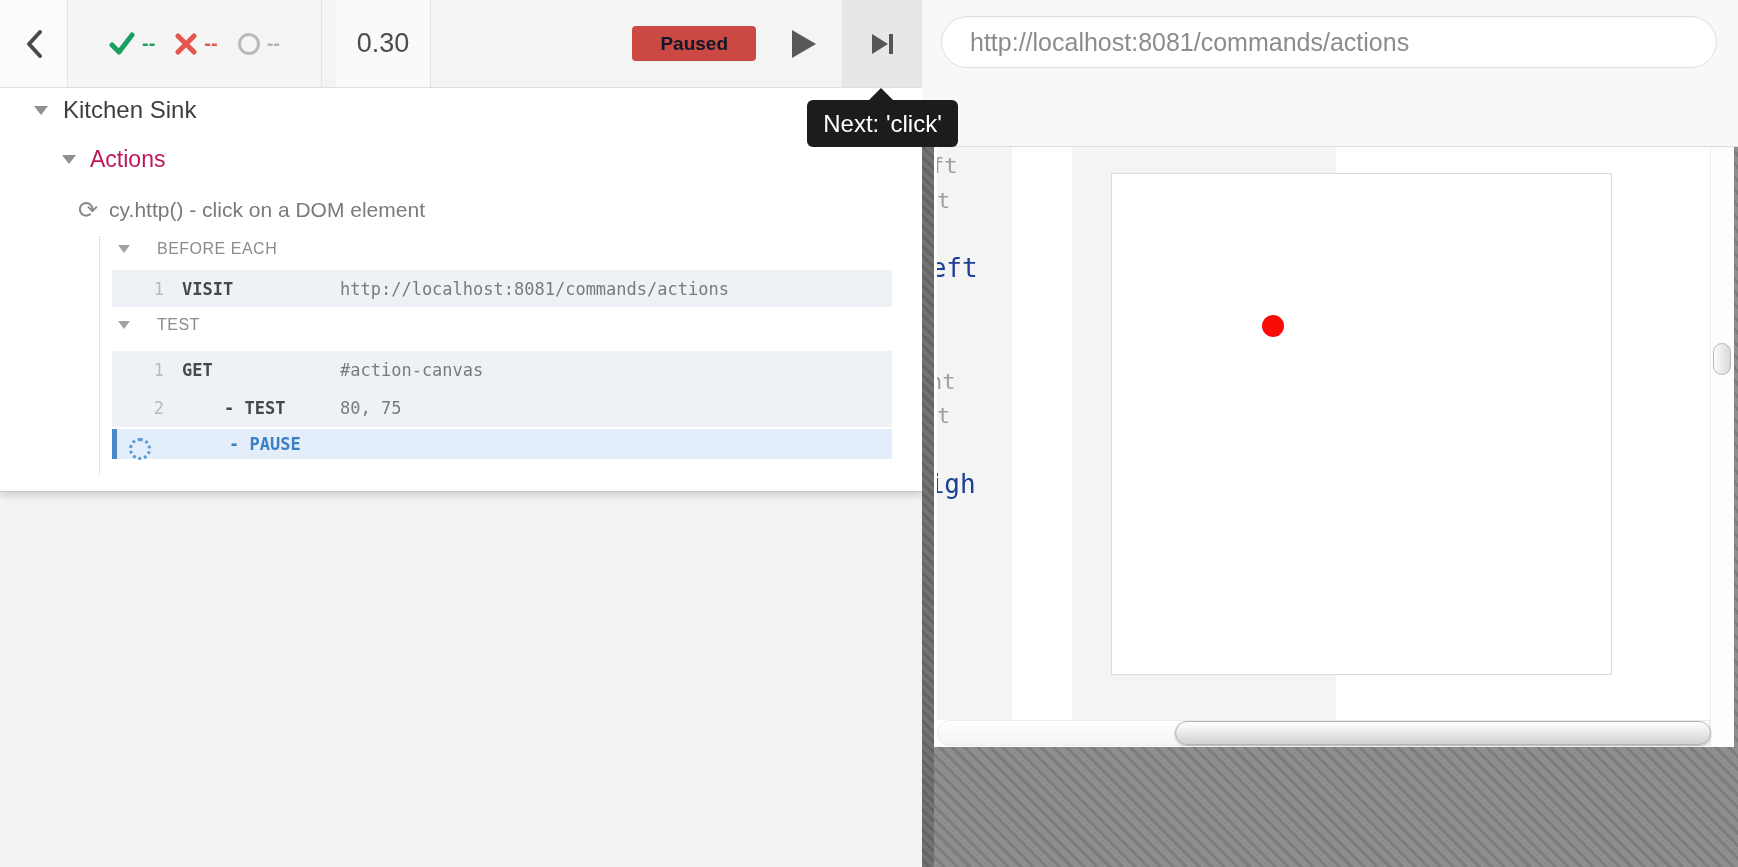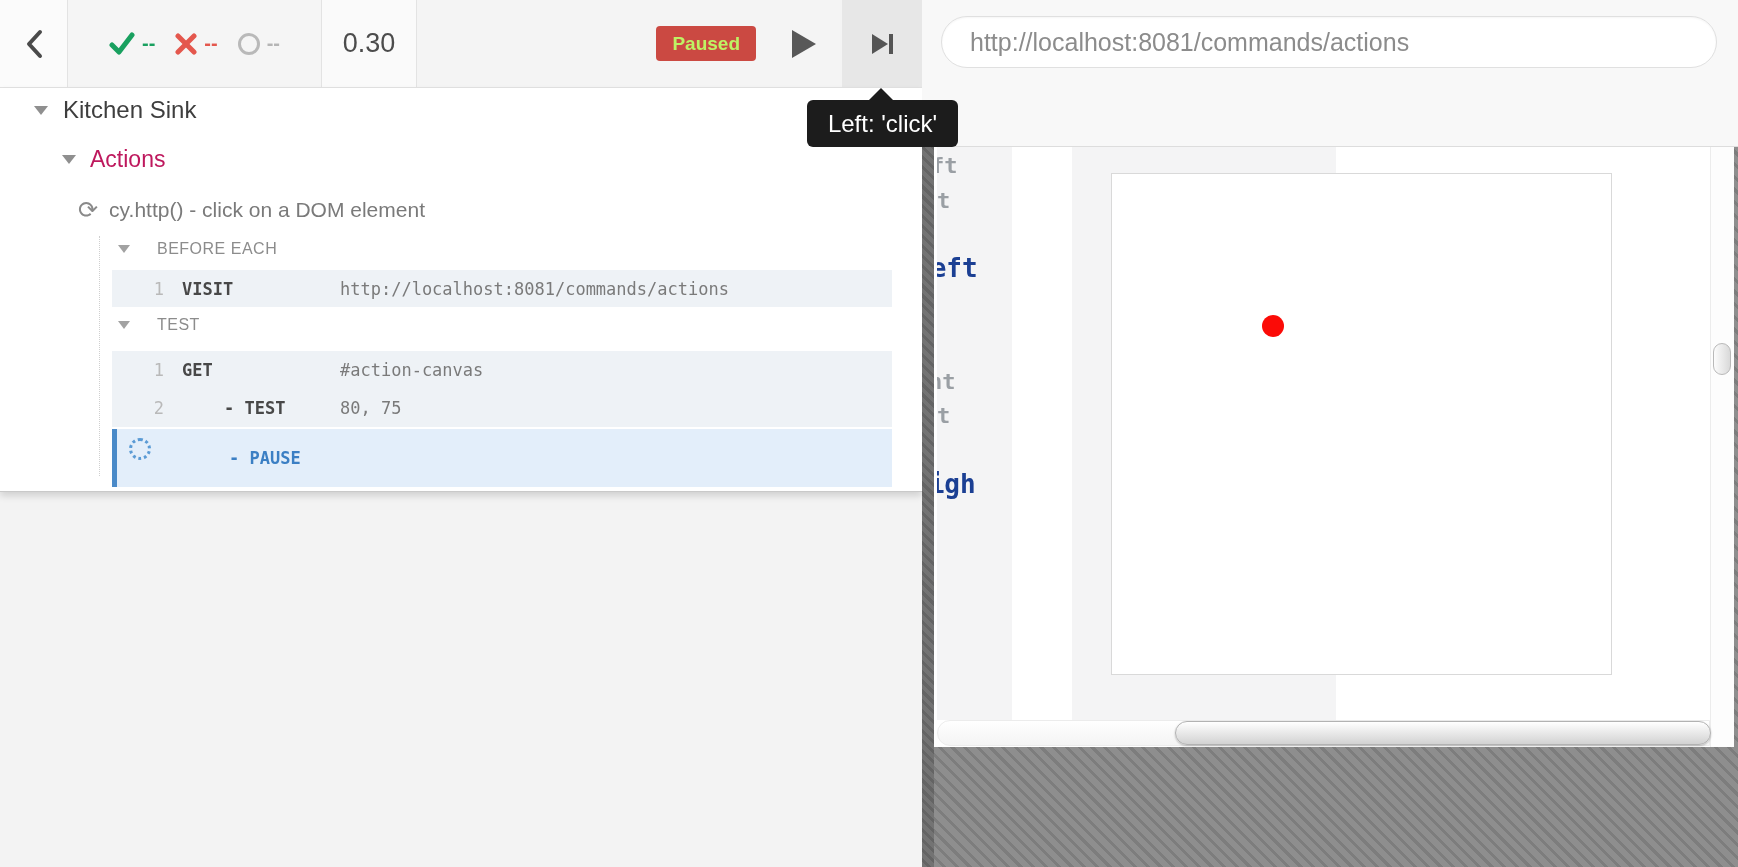--- a/index.html
+++ b/index.html
@@ -7,31 +7,31 @@
          font-family:"Liberation Sans",sans-serif;background:#f4f4f4;}
   .mono{font-family:"DejaVu Sans Mono",monospace;}
 
   
   .reporter{position:absolute;left:0;top:0;width:922px;height:867px;background:#f3f3f3;}
   .toolbar{position:absolute;left:0;top:0;width:922px;height:88px;background:#f4f4f4;
            border-bottom:1px solid #e2e2e2;box-sizing:border-box;}
   .tb-sec{position:absolute;top:0;height:87px;display:flex;align-items:center;justify-content:center;box-sizing:border-box;}
   .tb-back{left:0;width:68px;background:#fbfbfb;border-right:1px solid #e3e3e3;}
   .tb-stats{left:68px;width:254px;background:#f5f5f5;border-right:1px solid #e3e3e3;gap:20px;}
-  .tb-timer{left:322px;width:95px;background:#fafafa;border-right:1px solid #e3e3e3;
+  .tb-timer{left:336px;width:95px;background:#fafafa;border-right:1px solid #e3e3e3;
             font-size:27px;color:#4c4c4c;}
   .tb-controls{left:417px;width:425px;justify-content:flex-end;gap:36px;padding-right:26px;}
   .tb-next{left:842px;width:80px;background:#e7e7e7;}
   .stat{display:flex;align-items:center;gap:7px;font-size:20px;font-weight:bold;}
   .stat.passed{color:#19a05f;}
   .stat.failed{color:#e4574d;}
   .stat.pending{color:#b5b5b5;}
   .ring{width:22px;height:22px;border:3px solid #b9b9b9;border-radius:50%;box-sizing:border-box;}
-  .badge-paused{background:#cb4942;color:#bef264;font-size:19px;font-weight:bold;
-                padding:8px 16px;border-radius:4px;line-height:1;}
+  .badge-paused{background:#cb4942;color:#0f172a;font-size:19px;font-weight:bold;
+                padding:8px 28px;border-radius:4px;line-height:1;}
   .play-tri{width:0;height:0;border-left:24px solid #585858;border-top:14px solid transparent;
             border-bottom:14px solid transparent;}
   .next-glyph{display:flex;align-items:center;gap:1px;}
   .next-tri{width:0;height:0;border-left:16px solid #555;border-top:10px solid transparent;
             border-bottom:10px solid transparent;}
   .next-bar{width:4px;height:20px;background:#555;}
 
   
   .cmd-card{position:absolute;left:0;top:88px;width:922px;height:404px;background:#fff;
             border-bottom:1px solid #c9c9c9;box-shadow:0 4px 7px rgba(0,0,0,.14);box-sizing:border-box;}
@@ -47,21 +47,21 @@
   .spin-arrows{font-size:24px;color:#8a8a8a;line-height:1;}
   .sec-head{position:absolute;left:118px;display:flex;align-items:center;gap:27px;
             font-size:16px;color:#8c8c8c;letter-spacing:.5px;font-weight:500;}
   .sec-before{top:152px;} .sec-test{top:228px;}
   .indent-line{position:absolute;left:99px;top:148px;height:240px;border-left:1px dotted #cfcfcf;}
   .cmd-row{position:absolute;left:112px;width:780px;height:38px;background:#eef2f6;
            display:flex;align-items:center;font-size:17px;box-sizing:border-box;}
   .row-visit{top:182px;height:37px;}
   .row-get{top:263px;}
   .row-click{top:301px;}
-  .row-pause{top:341px;height:58px;background:#e3eefa;border-left:5px solid #4a8ac8;text-decoration:underline;}
+  .row-pause{top:341px;height:30px;background:#e3eefa;border-left:5px solid #4a8ac8;text-decoration:underline;}
   .cmd-num{position:absolute;left:30px;width:22px;text-align:right;color:#b9b9b9;}
   .cmd-method{position:absolute;left:70px;font-weight:bold;color:#484848;}
   .cmd-method.child{left:112px;}
   .cmd-method.pause{color:#3b7fc4;}
   .cmd-msg{position:absolute;left:228px;color:#7a7a7a;}
   .spinner-dotted{position:absolute;left:12px;top:9px;width:22px;height:22px;border:3px dotted #5b9bd5;
                   border-radius:50%;box-sizing:border-box;}
 
   
   .tooltip{position:absolute;left:807px;top:100px;width:151px;height:47px;background:#1c1c1c;
@@ -86,21 +86,21 @@
 
   
   .divider{position:absolute;left:922px;top:147px;width:12px;height:720px;
            background:repeating-linear-gradient(45deg,#737373 0 4px,#646464 4px 7px);}
   .stripe-bottom{position:absolute;left:934px;top:747px;width:804px;height:120px;
            background:repeating-linear-gradient(45deg,#8e8e8e 0 6px,#7d7d7d 6px 9px);}
   .stripe-sliver{position:absolute;left:1734px;top:147px;width:4px;height:600px;
            background:repeating-linear-gradient(45deg,#8e8e8e 0 6px,#7d7d7d 6px 9px);}
 
   
-  .aut-body{position:absolute;left:934px;top:147px;width:800px;height:600px;background:#fff;overflow:hidden;font-weight:bold;}
+  .aut-body{position:absolute;left:934px;top:147px;width:800px;height:600px;background:#fff;overflow:hidden;}
   .code-strip{position:absolute;left:3px;top:0;width:75px;height:573px;background:#f4f4f5;overflow:hidden;}
   .frag{position:absolute;white-space:nowrap;}
   .frag-gray{font-size:22px;color:#9a9fa4;}
   .frag-blue{font-size:26px;color:#1b3f93;}
   .f1{left:-6px;top:6px;}  .f2{left:0px;top:41px;}  .f3{left:-22px;top:106px;}
   .f4{left:-8px;top:222px;} .f5{left:0px;top:256px;} .f6{left:-24px;top:322px;}
   .gray-block{position:absolute;left:138px;top:0;width:264px;height:573px;background:#f4f4f5;}
   .action-canvas{position:absolute;left:177px;top:26px;width:501px;height:502px;background:#fff;
                  border:1px solid #d9d9d9;box-sizing:border-box;}
   .red-dot{position:absolute;left:150px;top:141px;width:22px;height:22px;border-radius:50%;background:#fb0b07;}
@@ -204,21 +204,21 @@
         <span class="cmd-msg">80, 75</span>
       </div>
       <div class="cmd-row row-pause mono">
         <span class="spinner-dotted"></span>
         <span class="cmd-method child pause">- PAUSE</span>
       </div>
     </div>
   </div>
 
   <div class="tooltip-arrow"></div>
-  <div class="tooltip">Left: 'click'</div>
+  <div class="tooltip">Next: 'click'</div>
 
   <div class="aut-header">
     <div class="url-pill">http://localhost:8081/commands/actions</div>
   </div>
 
   <div class="divider"></div>
   <div class="stripe-bottom"></div>
   <div class="stripe-sliver"></div>
 
   <div class="aut-body">

